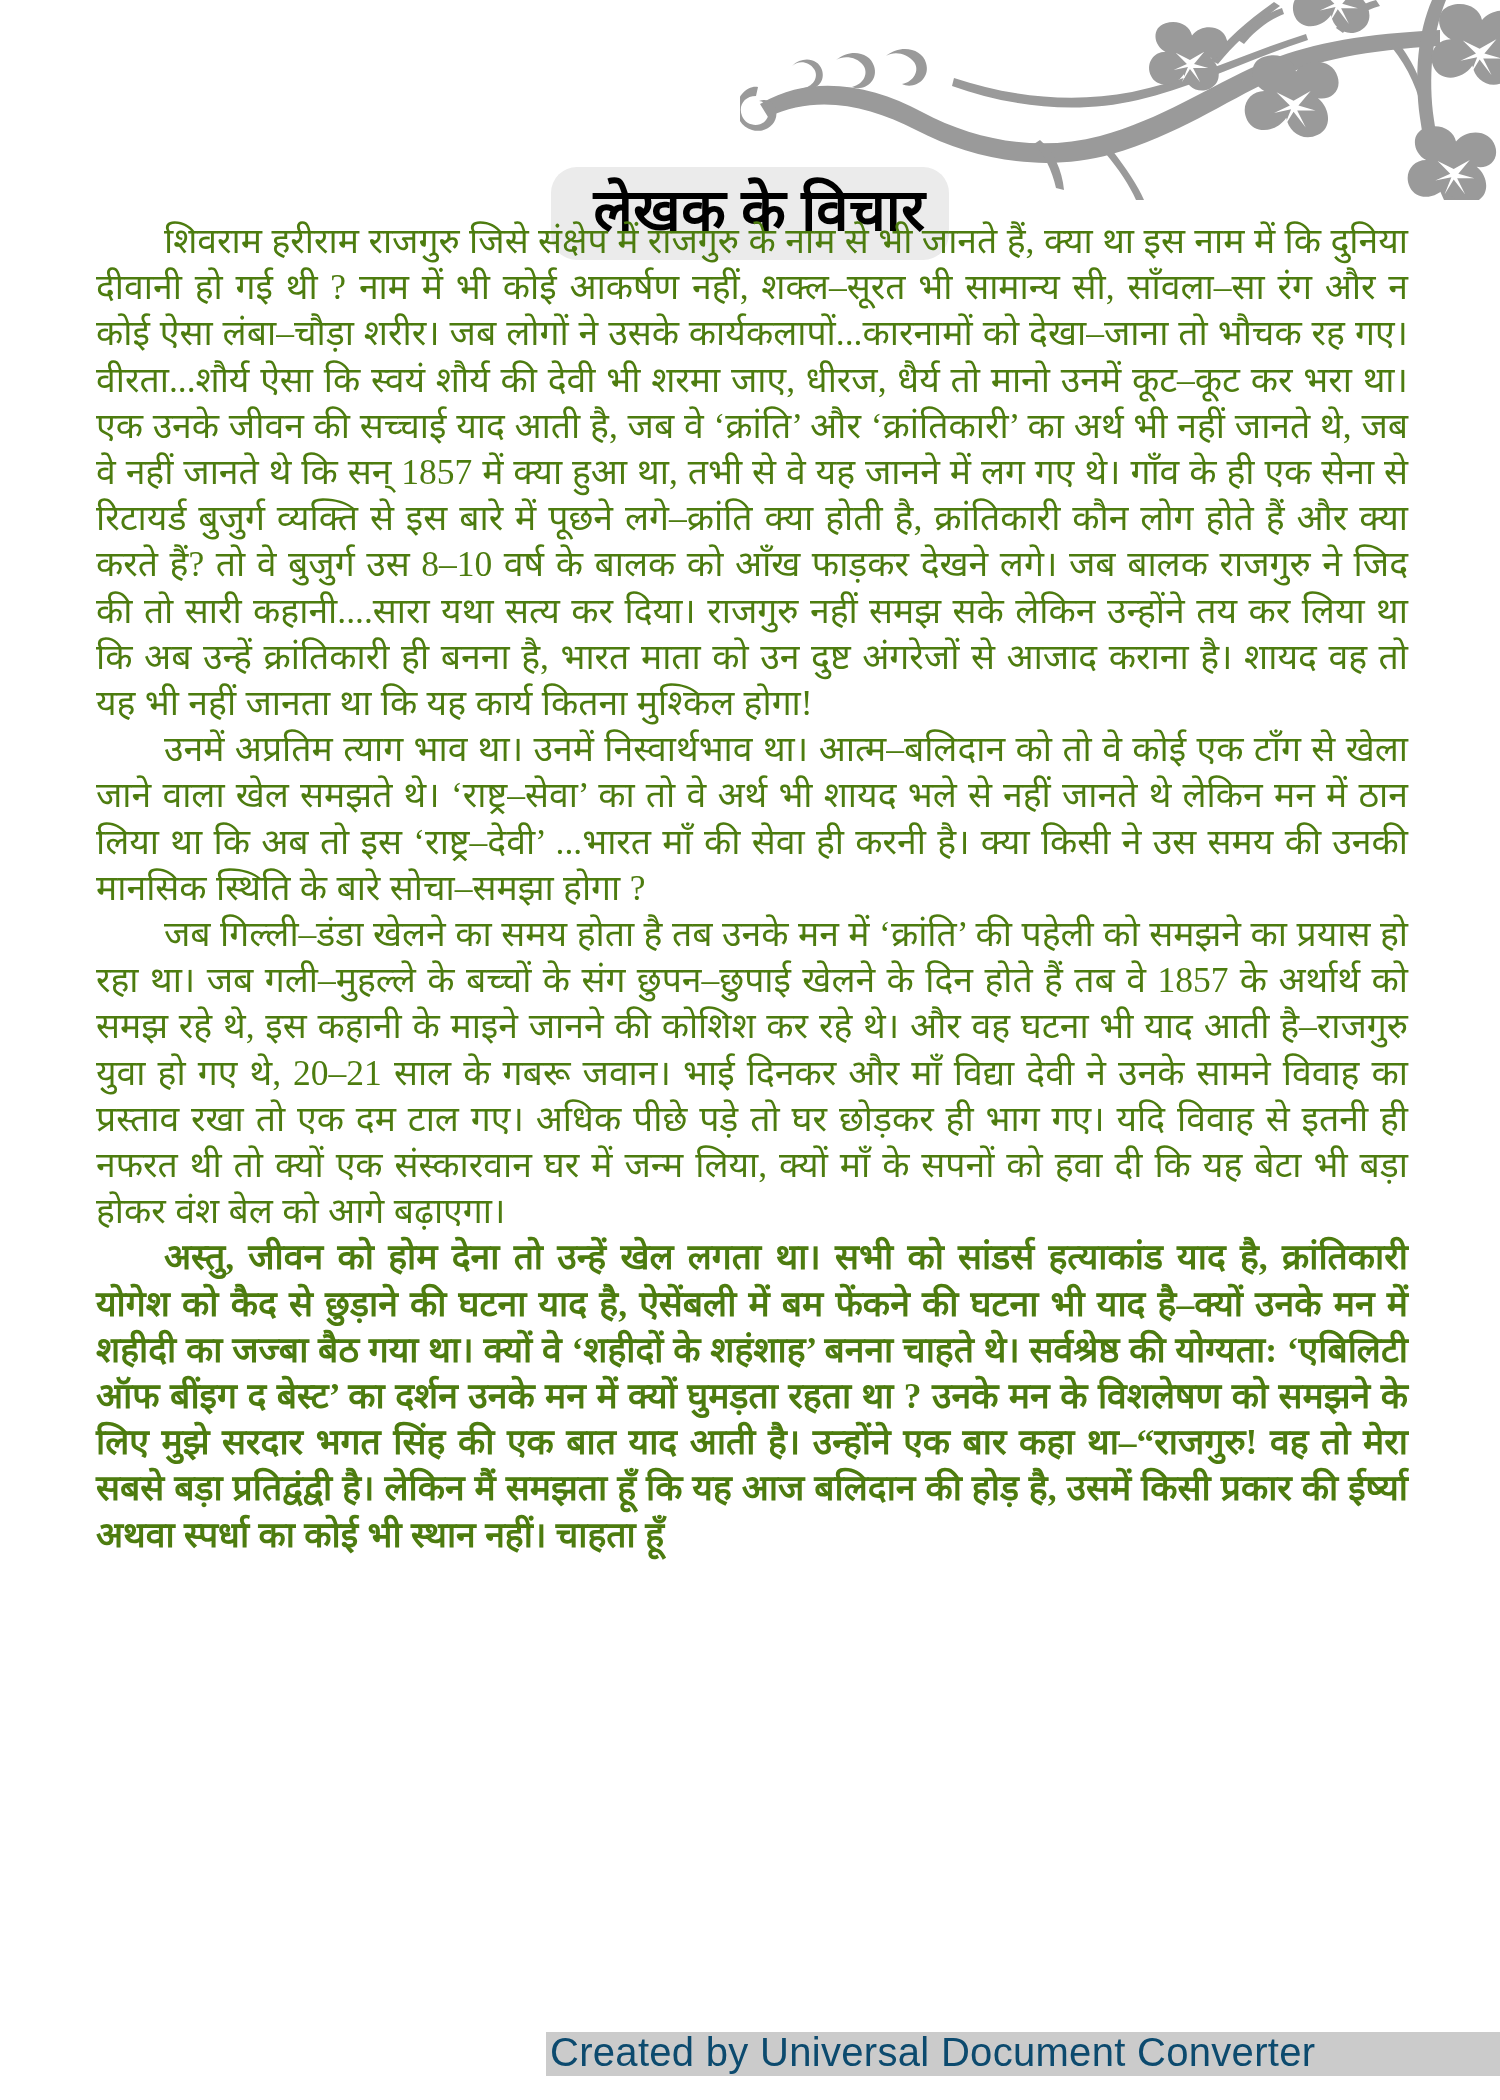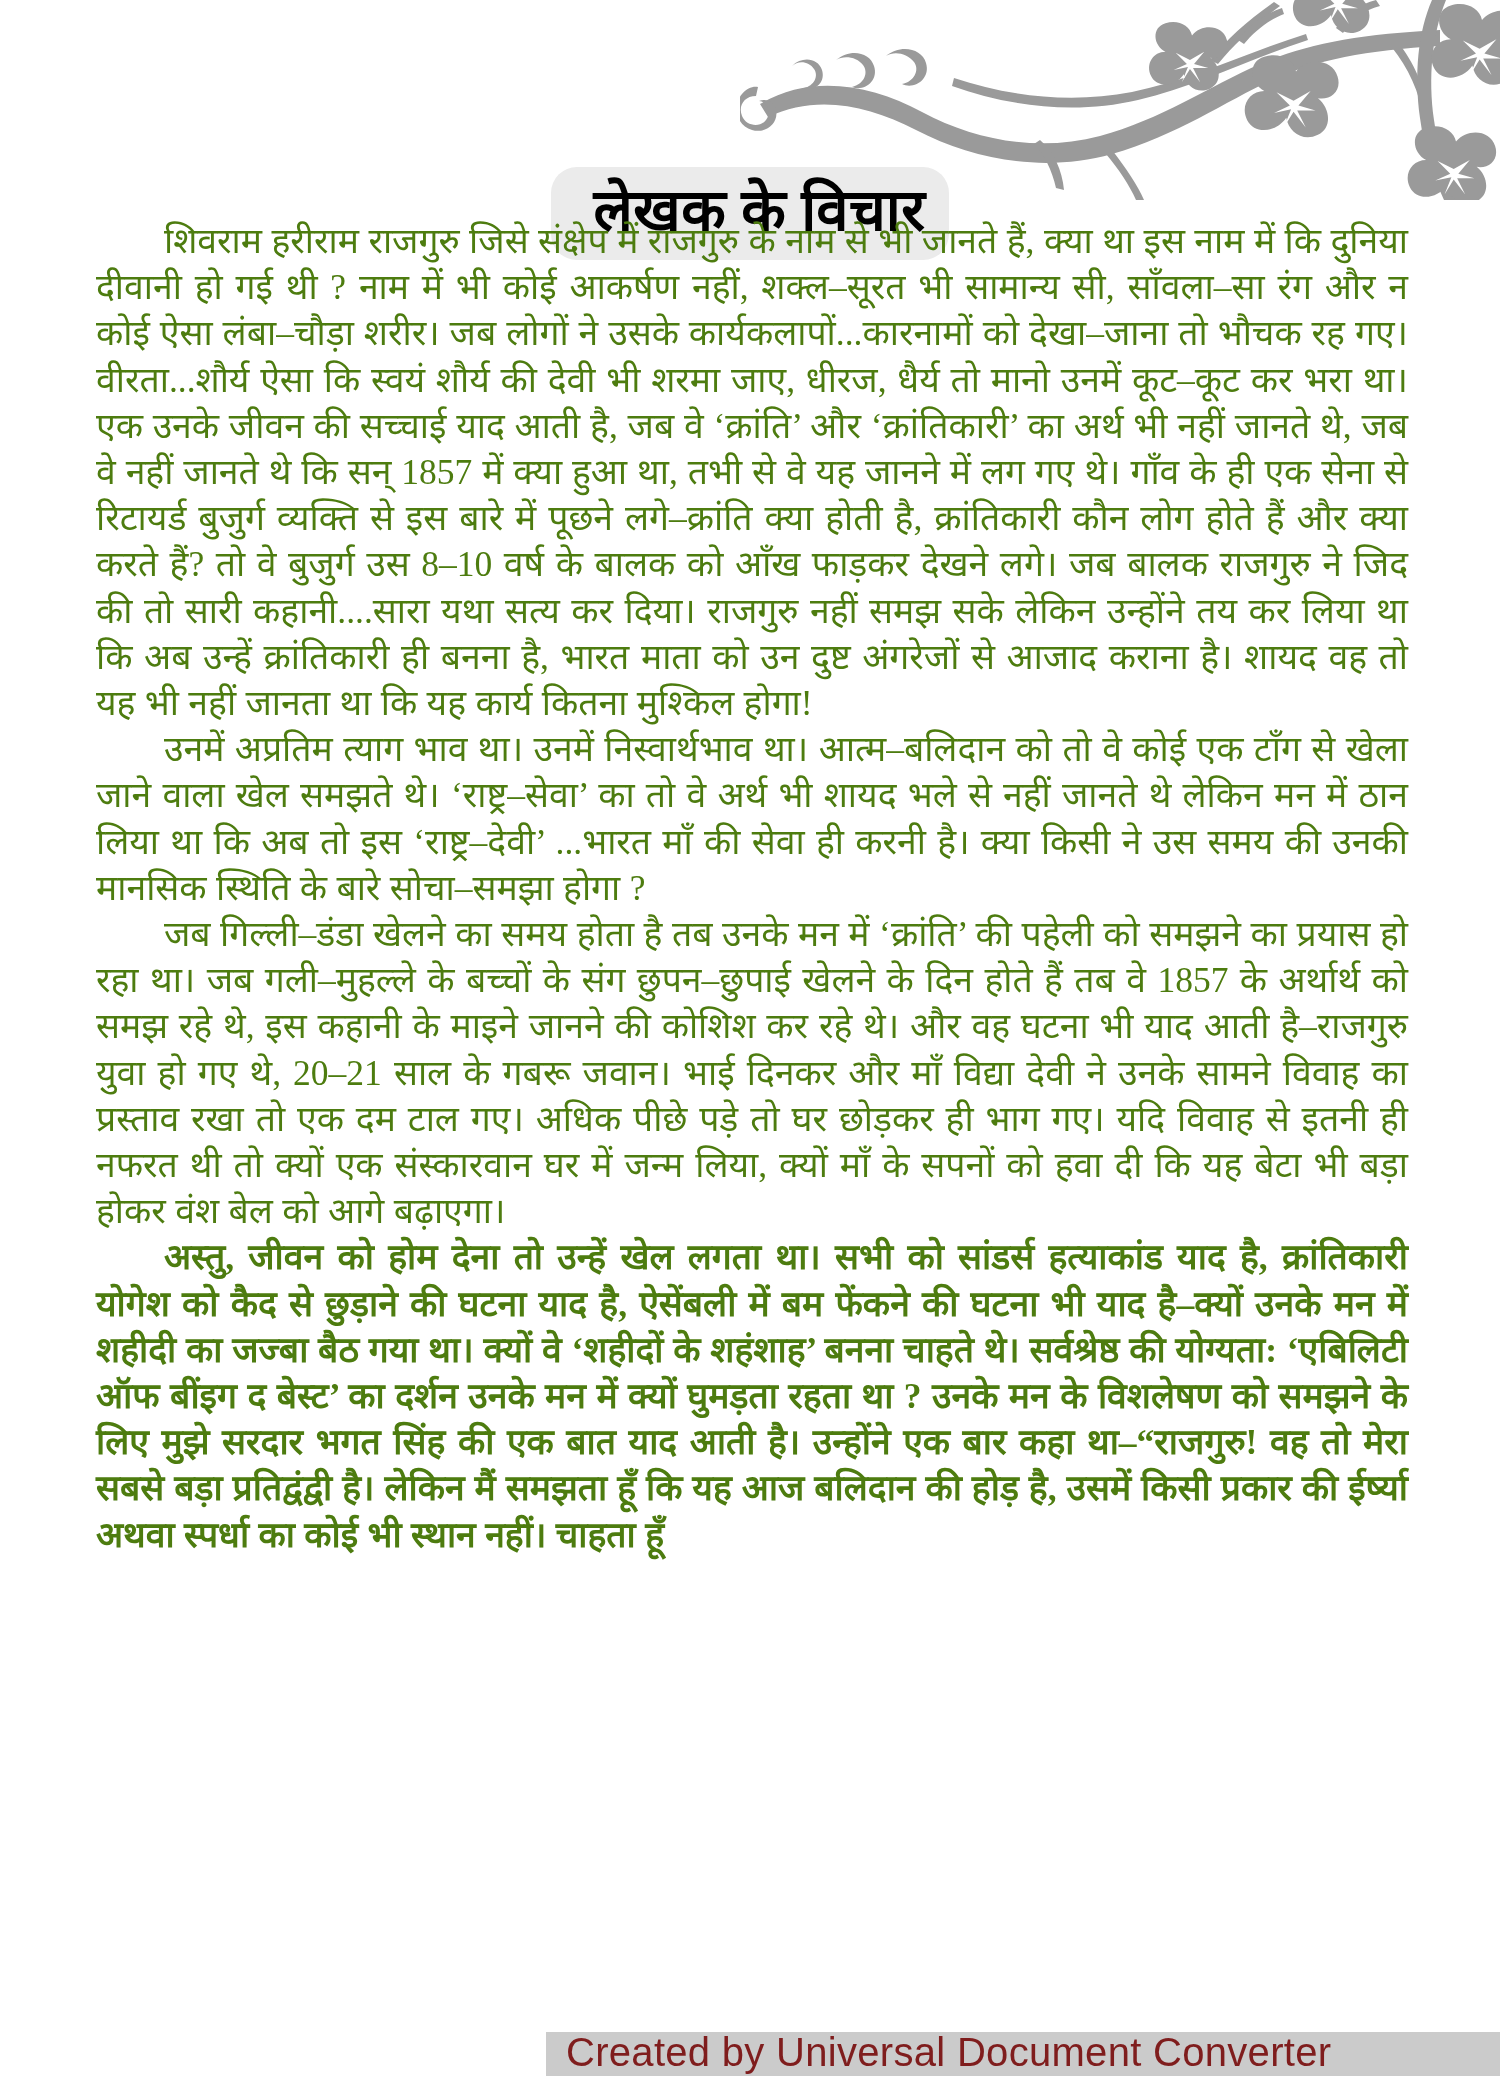--- a/index.html
+++ b/index.html
@@ -81,24 +81,23 @@
     background: rgba(190,190,190,0.80);
     overflow: hidden;
   }
   #watermark-label {
     position: absolute;
     left: 4px;
     top: -3px;
     font-family: "Liberation Sans", sans-serif;
     font-size: 40px;
     line-height: 46px;
-    color: #7f1d1d;
+    color: #0c4a6e;
     white-space: nowrap;
     letter-spacing: 0.3px;
-    margin-left: 16px;
   }
 </style>
 </head>
 <body>
 
 <div id="page">
 
   <svg id="floral-decoration" viewBox="0 0 760 200" preserveAspectRatio="none" aria-hidden="true">
     <g fill="#9a9a9a" stroke="none">
 

